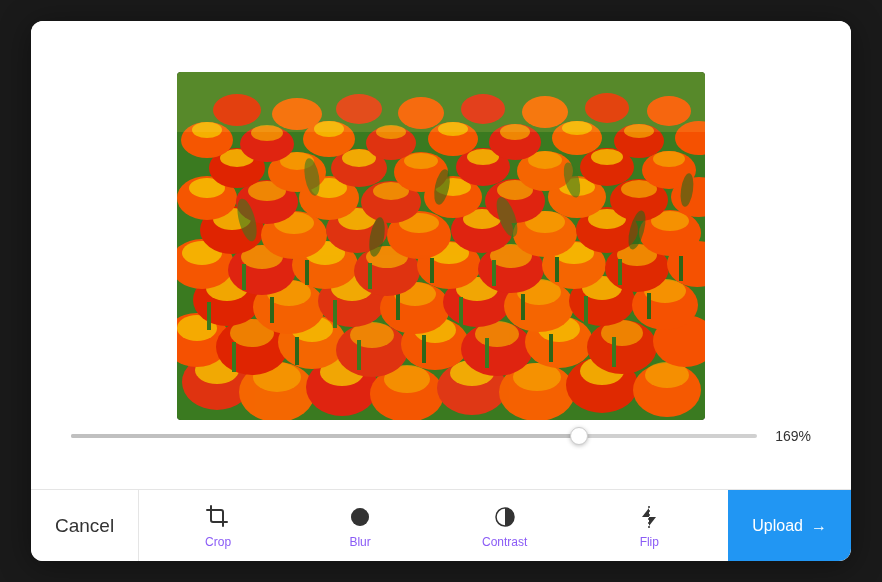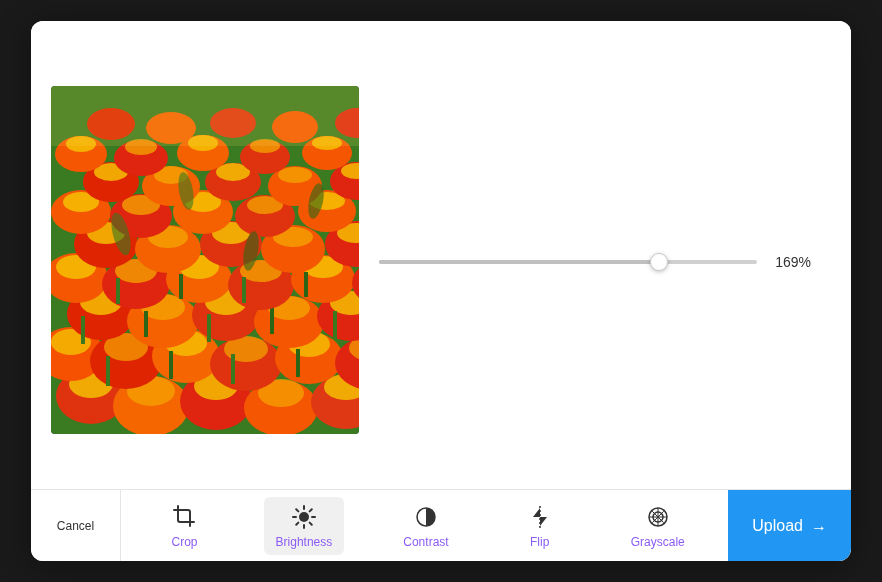--- a/index.html
+++ b/index.html
@@ -18,21 +18,21 @@
       width: 820px;
       height: 540px;
       display: flex;
       flex-direction: column;
       overflow: hidden;
       box-shadow: 0 4px 32px rgba(0,0,0,0.4);
     }
     .image-area {
       flex: 1;
       display: flex;
-      flex-direction: row;
+      flex-direction: column;
       align-items: center;
       justify-content: center;
       padding: 20px 20px 10px;
       background: #fff;
     }
     .image-wrapper {
       width: 528px;
       height: 348px;
       border-radius: 4px;
       overflow: hidden;
@@ -84,21 +84,21 @@
       display: flex;
       align-items: stretch;
       height: 72px;
       border-top: 1px solid #e5e5e5;
     }
     .cancel-btn {
       display: flex;
       align-items: center;
       justify-content: center;
       padding: 0 24px;
-      font-size: 12px;
+      font-size: 19px;
       font-weight: 400;
       color: #333;
       cursor: pointer;
       border: none;
       background: #fff;
       border-right: 1px solid #e5e5e5;
       min-width: 90px;
     }
     .tools-area {
       flex: 1;
@@ -381,37 +381,36 @@
         <div class="tool-icon">
           <svg width="26" height="26" viewBox="0 0 26 26" fill="none" xmlns="http://www.w3.org/2000/svg">
             <path d="M6 2v14a2 2 0 002 2h14" stroke="#333" stroke-width="2" stroke-linecap="round"></path>
             <path d="M2 6h14a2 2 0 012 2v14" stroke="#333" stroke-width="2" stroke-linecap="round"></path>
           </svg>
         </div>
         <span class="tool-label">Crop</span>
       </div>
 
 
-
-      <div class="tool-item active">
+      <div class="tool-item">
         <div class="tool-icon">
           <svg width="26" height="26" viewBox="0 0 26 26" fill="none" xmlns="http://www.w3.org/2000/svg">
-            <circle cx="13" cy="13" r="5" fill="#333"></circle>
-            <line x1="13" y1="2" x2="13" y2="5" stroke="#333" stroke-width="2" stroke-linecap="round"></line>
-            <line x1="13" y1="21" x2="13" y2="24" stroke="#333" stroke-width="2" stroke-linecap="round"></line>
-            <line x1="2" y1="13" x2="5" y2="13" stroke="#333" stroke-width="2" stroke-linecap="round"></line>
-            <line x1="21" y1="13" x2="24" y2="13" stroke="#333" stroke-width="2" stroke-linecap="round"></line>
-            <line x1="5.22" y1="5.22" x2="7.34" y2="7.34" stroke="#333" stroke-width="2" stroke-linecap="round"></line>
-            <line x1="18.66" y1="18.66" x2="20.78" y2="20.78" stroke="#333" stroke-width="2" stroke-linecap="round"></line>
-            <line x1="20.78" y1="5.22" x2="18.66" y2="7.34" stroke="#333" stroke-width="2" stroke-linecap="round"></line>
-            <line x1="7.34" y1="18.66" x2="5.22" y2="20.78" stroke="#333" stroke-width="2" stroke-linecap="round"></line>
+            <ellipse cx="13" cy="13" rx="9" ry="9" fill="#333"></ellipse>
+            <ellipse cx="13" cy="13" rx="9" ry="9" fill="url(#blurGrad)"></ellipse>
+            <defs>
+              <radialGradient id="blurGrad" cx="50%" cy="50%" r="50%">
+                <stop offset="0%" stop-color="#333" stop-opacity="1"></stop>
+                <stop offset="100%" stop-color="#333" stop-opacity="0.3"></stop>
+              </radialGradient>
+            </defs>
           </svg>
         </div>
-        <span class="tool-label">Brightness</span>
+        <span class="tool-label">Blur</span>
       </div>
+
 
       <div class="tool-item">
         <div class="tool-icon">
           <svg width="26" height="26" viewBox="0 0 26 26" fill="none" xmlns="http://www.w3.org/2000/svg">
             <circle cx="13" cy="13" r="9" fill="#fff" stroke="#333" stroke-width="1.5"></circle>
             <path d="M13 4a9 9 0 010 18V4z" fill="#333"></path>
           </svg>
         </div>
         <span class="tool-label">Contrast</span>
       </div>
@@ -420,31 +419,20 @@
         <div class="tool-icon">
           <svg width="26" height="26" viewBox="0 0 26 26" fill="none" xmlns="http://www.w3.org/2000/svg">
             <path d="M13 4l-7 9h7V4z" fill="#333"></path>
             <path d="M13 22l7-9h-7v9z" fill="#333"></path>
             <line x1="13" y1="2" x2="13" y2="24" stroke="#333" stroke-width="1.5" stroke-dasharray="2,2"></line>
           </svg>
         </div>
         <span class="tool-label">Flip</span>
       </div>
 
-      <div class="tool-item">
-        <div class="tool-icon">
-          <svg width="26" height="26" viewBox="0 0 26 26" fill="none" xmlns="http://www.w3.org/2000/svg">
-            <circle cx="13" cy="13" r="9" fill="none" stroke="#333" stroke-width="1.5"></circle>
-            <circle cx="13" cy="13" r="5" fill="none" stroke="#333" stroke-width="1.5"></circle>
-            <path d="M13 4v18M4 13h18" stroke="#333" stroke-width="1"></path>
-            <path d="M7.22 7.22l11.56 11.56M18.78 7.22L7.22 18.78" stroke="#333" stroke-width="1"></path>
-          </svg>
-        </div>
-        <span class="tool-label">Grayscale</span>
-      </div>
 
     </div>
     <button class="upload-btn">
       <span>Upload</span>
       <span>→</span>
     </button>
   </div>
 </div>
 
 </body></html>

